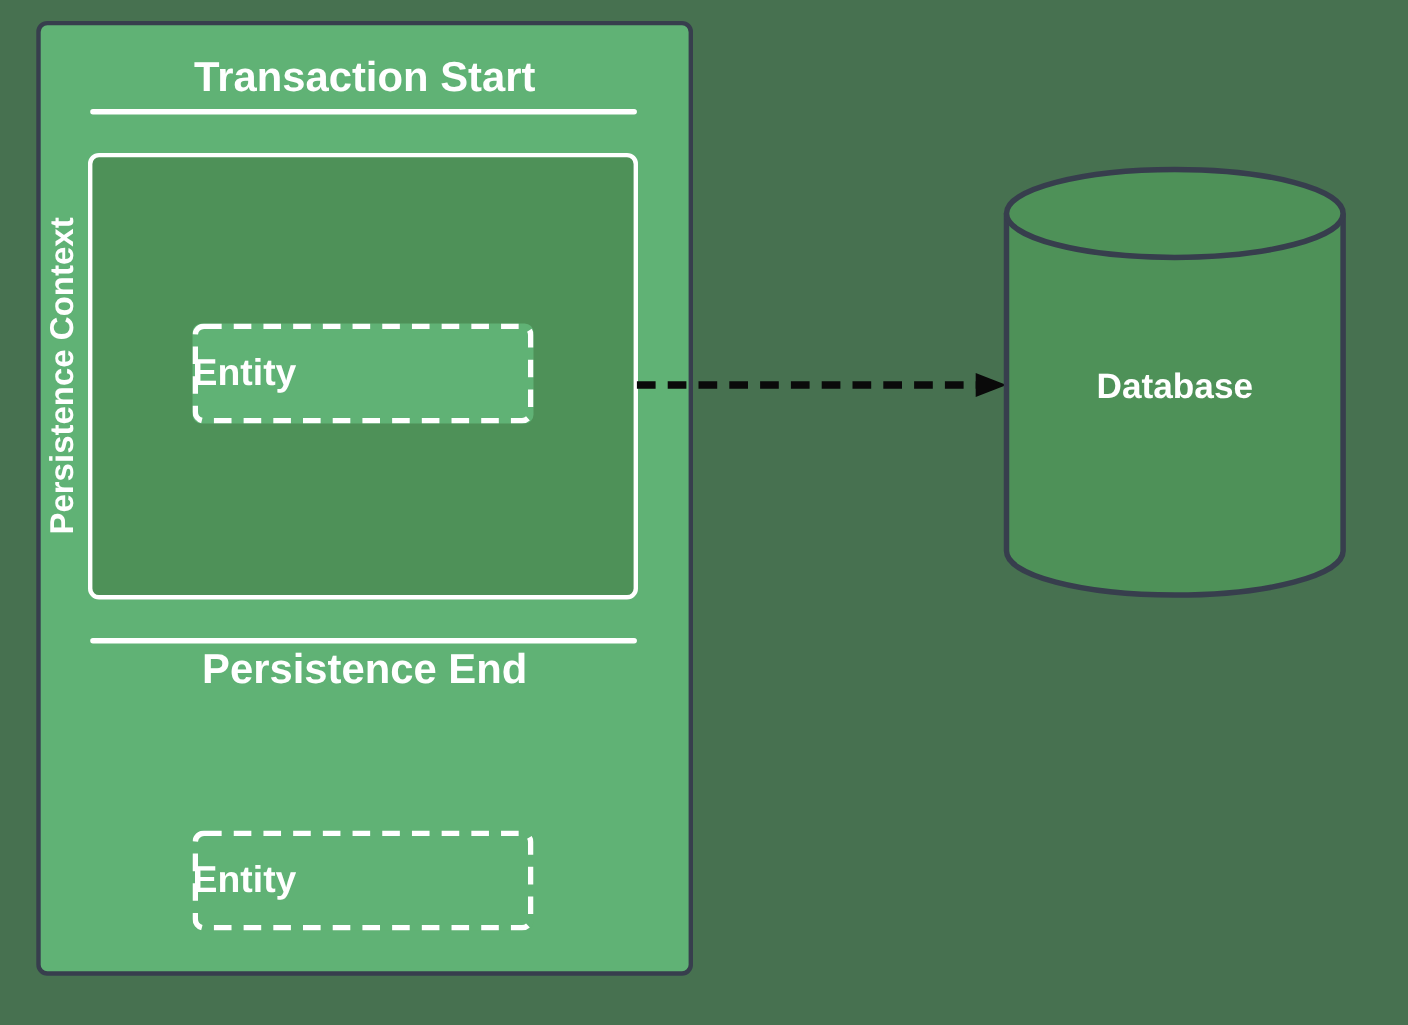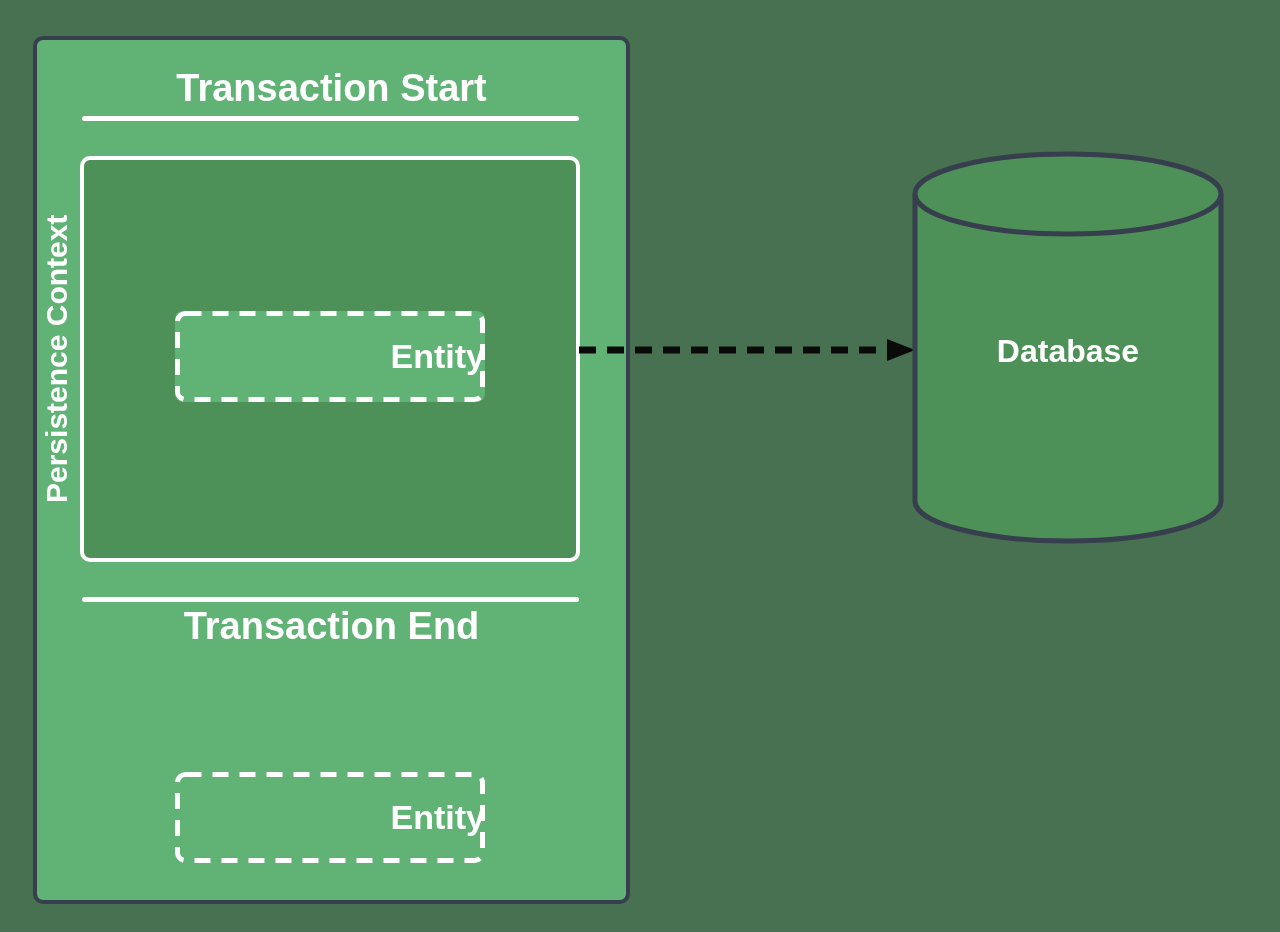--- a/index.html
+++ b/index.html
@@ -19,21 +19,21 @@
   .canvas {
     position: relative;
     width: 1280px;
     height: 932px;
     background: var(--background);
     overflow: hidden;
   }
   
   .outer-box {
     position: absolute;
-    left: 33px; top: 36px;
+    left: 33px; top: 19px;
     width: 597px; height: 868px;
     background: var(--container-fill);
     border: 4px solid var(--dark-border);
     border-radius: 10px;
   }
   .tx-title {
     position: absolute;
     left: 0; width: 100%;
     text-align: center;
     color: var(--white);
@@ -79,21 +79,21 @@
     white-space: nowrap;
   }
   
   .entity-box {
     position: absolute;
     width: 310px; height: 91px;
     background: var(--container-fill);
     border-radius: 8px;
     display: flex;
     align-items: center;
-    justify-content: flex-end;
+    justify-content: flex-start;
   }
   .entity-managed  { left: 91px;  top: 151px; }  
   .entity-detached { left: 138px; top: 732px; }  
   .dash-rect {
     position: absolute;
     left: 0; top: 0;
     width: 100%; height: 100%;
   }
   .dash-rect rect {
     fill: none;
@@ -152,21 +152,21 @@
     <div class="inner-box">
       <div class="entity-box entity-managed">
         <svg class="dash-rect" viewBox="0 0 310 91" preserveAspectRatio="none">
           <rect x="2.5" y="2.5" width="305" height="86" rx="8"></rect>
         </svg>
         <span class="entity-label">Entity</span>
       </div>
     </div>
 
     <div class="rule end-overline"></div>
-    <div class="tx-title tx-end">Transaction End</div>
+    <div class="tx-title tx-end">Persistence End</div>
 
     <div class="entity-box entity-detached">
       <svg class="dash-rect" viewBox="0 0 310 91" preserveAspectRatio="none">
         <rect x="2.5" y="2.5" width="305" height="86" rx="8"></rect>
       </svg>
       <span class="entity-label">Entity</span>
     </div>
 
   </div>
 

